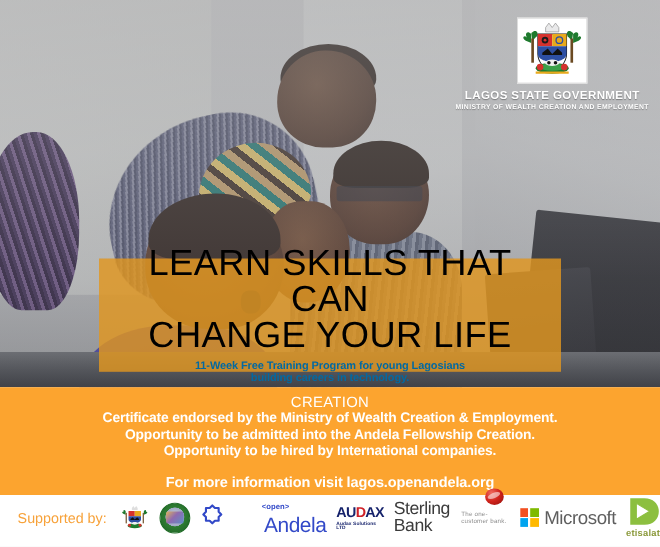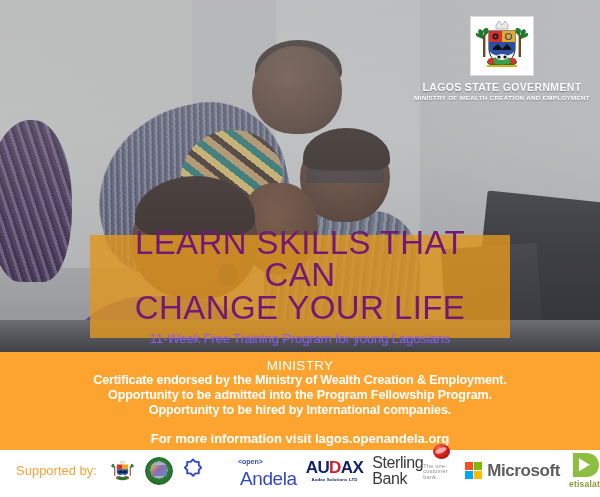--- a/index.html
+++ b/index.html
@@ -185,27 +185,27 @@
   }
 
   
   .headline{
     position:absolute;left:90px;top:235px;width:420px;height:103px;
     background:rgba(224,150,32,.82);
     z-index:5;text-align:center;
     display:flex;flex-direction:column;justify-content:center;
   }
   .headline h1{
-    margin:0;color:#701a75;font-weight:400;
+    margin:0;color:#000000;font-weight:400;
     font-size:33px;line-height:.98;letter-spacing:.4px;
     padding:0 6px;
   }
   .headline .sub{
-    margin-top:8px;color:#8b5cf6;font-weight:400;
-    font-size:13px;line-height:1.07;letter-spacing:-.1px;
+    margin-top:8px;color:#0369a1;font-weight:700;
+    font-size:10px;line-height:1.07;letter-spacing:-.1px;
   }
 
   
   .benefits{
     position:absolute;left:0;top:352px;width:600px;height:98px;
     background:#fca42f;z-index:4;text-align:center;color:#fff;
   }
   .benefits .ttl{
     padding-top:6px;font-size:13.5px;font-weight:400;letter-spacing:.3px;
   }
@@ -237,21 +237,21 @@
     position:relative;top:4px;font-weight:400;
   }
   .andela-open{
     color:#3249c8;font-size:7px;font-weight:700;
     position:relative;top:0px;left:-2px;
   }
   .andela-col{display:flex;flex-direction:column;align-items:flex-start;margin-left:32px;}
 
   
   .audax{display:flex;flex-direction:column;align-items:center;line-height:1;}
-  .audax-top{font-size:17px;font-weight:700;letter-spacing:-.6px;}
+  .audax-top{font-size:13px;font-weight:700;letter-spacing:-.6px;}
   .audax-top .b{color:#15226b;}
   .audax-top .r{color:#cf2027;}
   .audax-sub{font-size:4.4px;color:#15226b;font-weight:700;margin-top:2px;letter-spacing:.1px;}
 
   
   .sterling{position:relative;display:flex;flex-direction:row;align-items:center;line-height:1;}
   .sterling-top{font-size:16px;color:#3b3b3b;letter-spacing:-.4px;font-weight:400;}
   .sterling-sub{font-size:5.6px;color:#8d8d8d;margin-top:3px;letter-spacing:.2px;}
   .sterling-dot{
     position:absolute;right:6px;top:-11px;width:17px;height:15px;
@@ -264,21 +264,21 @@
   }
 
   
   .ms{display:flex;align-items:center;gap:5px;}
   .ms-sq{width:17px;height:17px;display:grid;grid-template:1fr 1fr/1fr 1fr;gap:1.6px;}
   .ms-sq i{display:block;}
   .ms-sq i:nth-child(1){background:#f25022;}
   .ms-sq i:nth-child(2){background:#7fba00;}
   .ms-sq i:nth-child(3){background:#00a4ef;}
   .ms-sq i:nth-child(4){background:#ffb900;}
-  .ms-word{font-size:17px;color:#5e5e5e;letter-spacing:-.4px;font-weight:700;}
+  .ms-word{font-size:17px;color:#5e5e5e;letter-spacing:-.4px;font-weight:400;}
 
   
   .eti{display:flex;flex-direction:column;align-items:center;line-height:1;}
   .eti-word{font-size:8.5px;color:#8c9a3c;margin-top:2px;letter-spacing:.2px;font-weight:bold;}
 
   
   .seal-ministry{width:26px;height:26px;border-radius:50%;
     background:radial-gradient(circle at 50% 46%,#cfd3de 0%,#9fa8c4 44%,#2e7d32 46%,#1d5e24 100%);
     border:1.6px solid #1f6b26;position:relative;}
   .seal-ministry:after{
@@ -362,27 +362,28 @@
     <div class="gov-sub">MINISTRY OF WEALTH CREATION AND EMPLOYMENT</div>
   </div>
 
   <div class="headline">
     <h1>
       <span>LEARN SKILLS THAT CAN</span><br>
       <span>CHANGE YOUR LIFE</span>
     </h1>
     <div class="sub">
       <span>11-Week Free Training Program for young Lagosians</span><br>
+      <span>building careers in technology.</span>
     </div>
   </div>
 
   <div class="benefits">
-    <div class="ttl">MINISTRY</div>
+    <div class="ttl">CREATION</div>
     <div class="line">Certificate endorsed by the Ministry of Wealth Creation &amp; Employment.</div>
-    <div class="line">Opportunity to be admitted into the Program Fellowship Program.</div>
+    <div class="line">Opportunity to be admitted into the Andela Fellowship Creation.</div>
     <div class="line">Opportunity to be hired by International companies.</div>
     <div class="url">For more information visit lagos.openandela.org</div>
   </div>
 
   <div class="sponsors">
     <div class="sup-label">Supported by:</div>
     <div class="logo-row">
 
       <div class="lg">
         <svg width="27" height="28" viewBox="0 0 62 58" aria-hidden="true">

